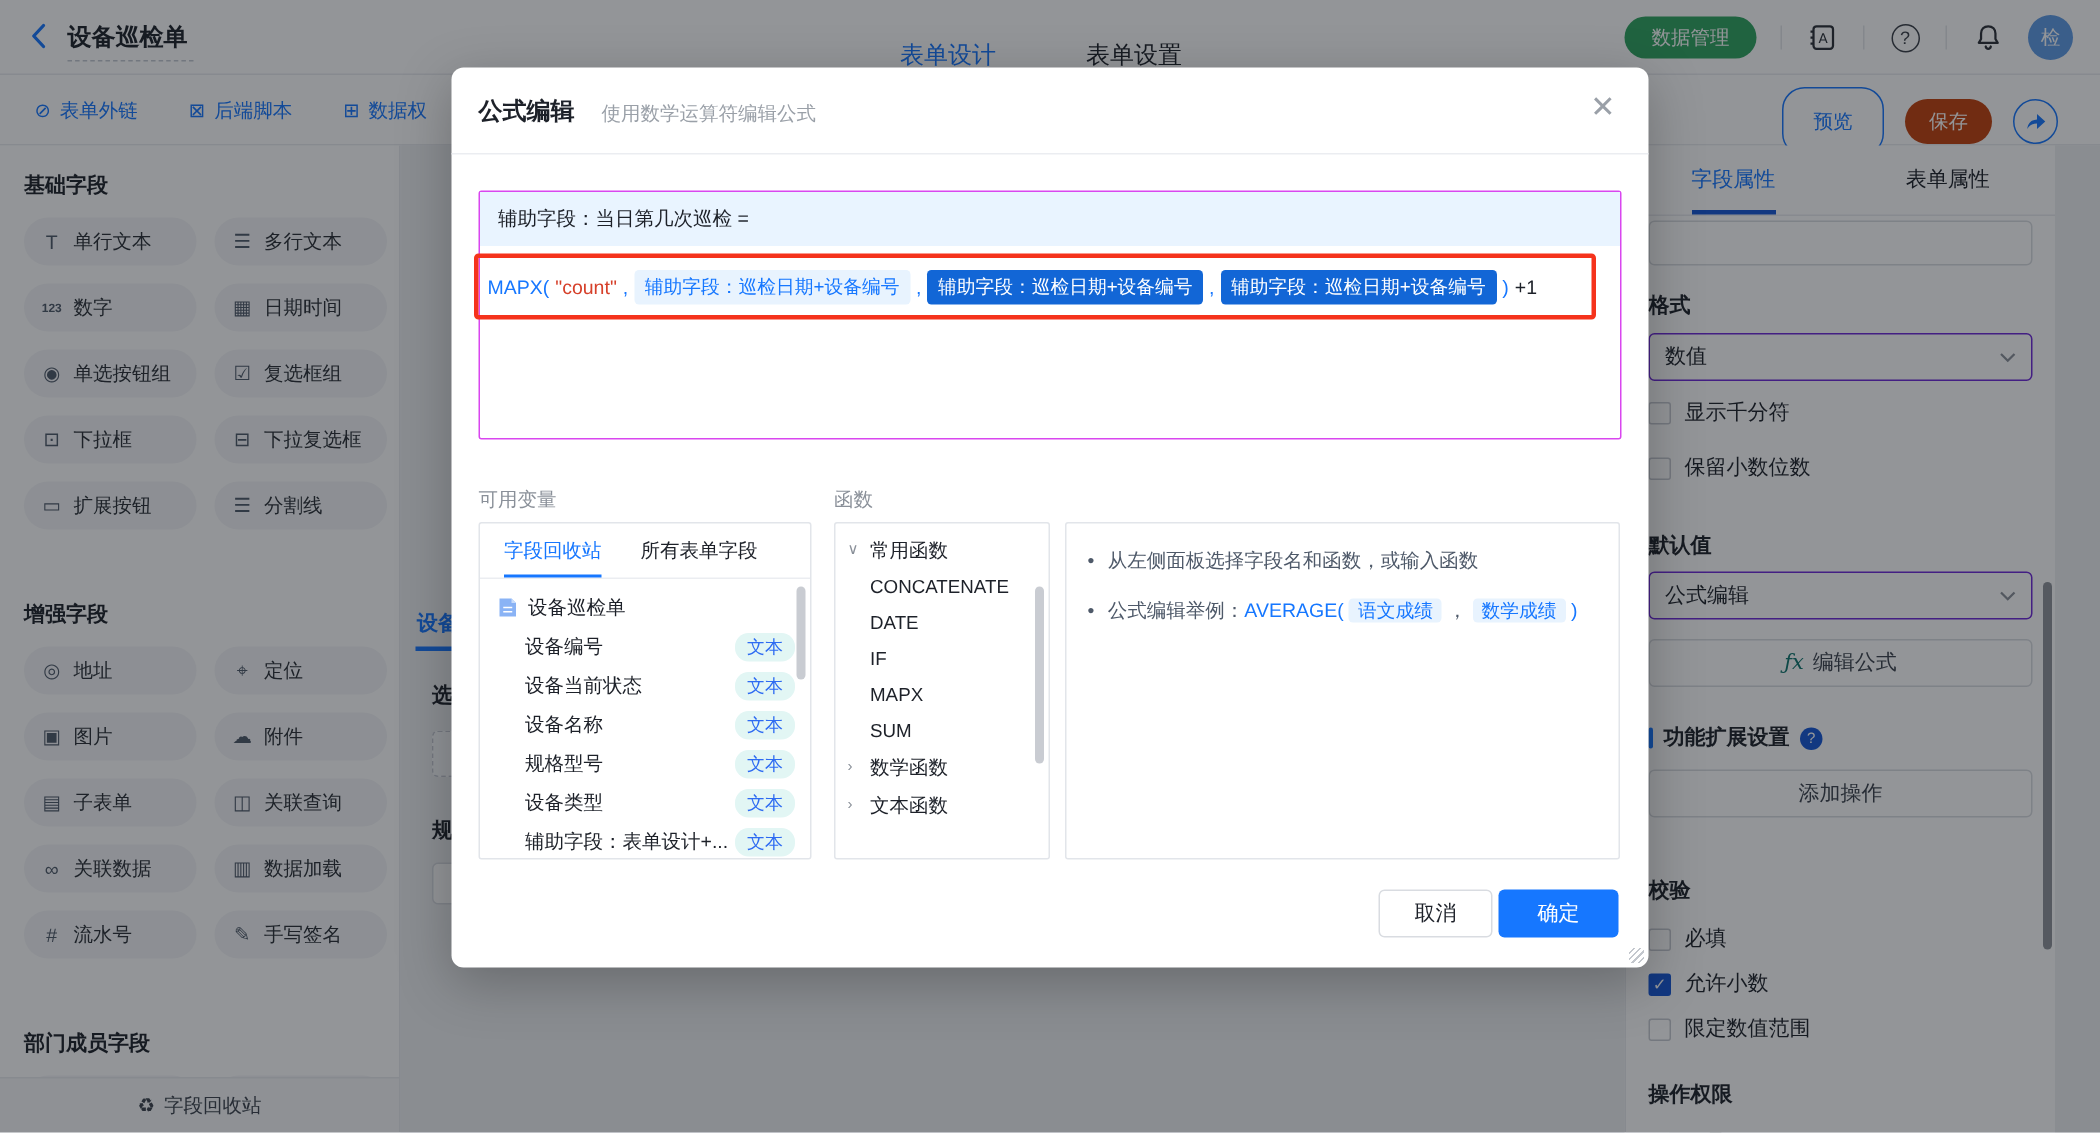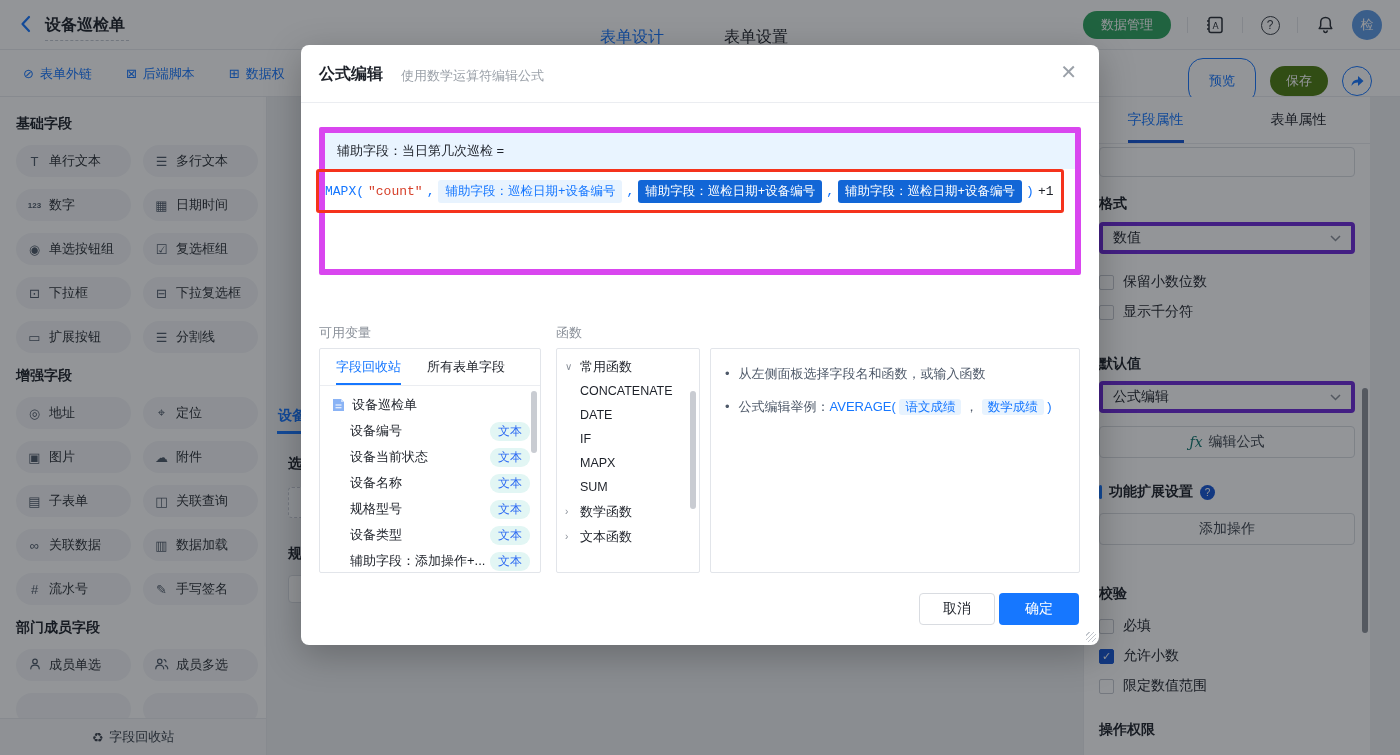--- a/index.html
+++ b/index.html
@@ -22,27 +22,27 @@
   .help-circle { width:19px; height:19px; border:1.5px solid #3a3f47; border-radius:50%; font-size:12px; display:flex; align-items:center; justify-content:center; }
   .avatar { width:30px; height:30px; border-radius:50%; background:#5e9be6; color:#fff; font-size:13px; display:flex; align-items:center; justify-content:center; cursor:pointer; }
 
   
   .sub-toolbar { position:absolute; left:0; top:50px; width:1400px; height:47px; background:#fff; border-bottom:1px solid #e9ebef; z-index:1; }
   .tb-left { position:absolute; left:23px; top:0; height:47px; display:flex; align-items:center; gap:34px; }
   .tb-item { display:flex; align-items:center; gap:6px; color:#1677ff; font-size:13px; cursor:pointer; white-space:nowrap; }
   .tb-ico { font-size:13px; }
   .tb-right { position:absolute; right:28px; top:8px; display:flex; align-items:center; gap:14px; }
   .btn-preview { width:68px; height:46px; border:1px solid #1677ff; color:#1677ff; background:#fff; border-radius:15px; font-size:13px; cursor:pointer; }
-  .btn-save { width:58px; height:30px; border:none; color:#fff; background:#4d7c0f; border-radius:15px; font-size:13px; cursor:pointer; }
+  .btn-save { width:58px; height:30px; border:none; color:#fff; background:#c2410c; border-radius:15px; font-size:13px; cursor:pointer; }
   .btn-share { width:30px; height:30px; border:1px solid #1677ff; background:#fff; border-radius:50%; display:flex; align-items:center; justify-content:center; cursor:pointer; }
 
   
   .sidebar { position:absolute; left:0; top:97px; width:267px; bottom:0; background:#fff; border-right:1px solid #e9ebef; padding:18px 0 0 16px; overflow:hidden; z-index:1; }
   .sec-title { font-size:14px; font-weight:bold; margin-bottom:12px; }
-  .sec-gap { margin-top:14px; }
+  .sec-gap { margin-top:48px; }
   .pill-grid { display:flex; flex-wrap:wrap; gap:12px 12px; width:244px; margin-bottom:0; }
   .pill { width:115px; height:32px; background:#f4f5f7; border-radius:16px; display:flex; align-items:center; gap:7px; padding-left:11px; font-size:13px; color:#2a2f36; cursor:pointer; white-space:nowrap; overflow:hidden; }
   .pill .p-ico { width:15px; text-align:center; color:#4e5969; font-size:13px; flex:none; }
   .p-ico.num { font-size:8px; font-weight:bold; letter-spacing:0; }
   .recycle-bar { position:absolute; left:0; bottom:0; width:266px; height:37px; background:#f7f8fa; border-top:1px solid #e9ebee; display:flex; align-items:center; justify-content:center; gap:6px; font-size:13px; color:#3c434d; cursor:pointer; }
 
   
   .canvas { position:absolute; left:267px; top:97px; width:846px; bottom:0; background:#eef0f3; z-index:1; overflow:hidden; }
   .cv-tab { position:absolute; left:11px; top:310px; color:#1677ff; font-size:14px; font-weight:bold; white-space:nowrap; }
   .cv-tabline { position:absolute; left:10px; top:334px; width:60px; height:3px; background:#1677ff; }
@@ -53,44 +53,44 @@
 
   
   .props { position:absolute; left:1083px; top:97px; width:287px; bottom:0; background:#fff; border-left:1px solid #e9ebef; z-index:1; overflow:hidden; }
   .props-tabs { height:47px; display:flex; border-bottom:1px solid #e9ebef; }
   .props-tab { flex:1; display:flex; align-items:center; justify-content:center; font-size:14px; cursor:pointer; position:relative; }
   .props-tab.active { color:#1677ff; }
   .props-tab.active:after { content:""; position:absolute; bottom:0; left:50%; transform:translateX(-50%); width:56px; height:3px; background:#1456d6; }
   .props-body { padding:0 15px; }
   .p-input { margin-top:3px; height:30px; border:1px solid #d9dce1; border-radius:4px; background:#fff; }
   .p-label { margin-top:18px; font-size:14px; font-weight:bold; }
-  .p-dd { margin-top:9px; height:32px; border:4px solid #6d28d9; border-radius:4px; display:flex; align-items:center; justify-content:space-between; padding:0 10px; font-size:14px; cursor:pointer; background:#fff; }
+  .p-dd { margin-top:9px; height:32px; border:1px solid #6d28d9; border-radius:4px; display:flex; align-items:center; justify-content:space-between; padding:0 10px; font-size:14px; cursor:pointer; background:#fff; }
   .cb-row { display:flex; align-items:center; gap:9px; font-size:14px; cursor:pointer; }
   .cb { width:15px; height:15px; border:1px solid #c6cad1; border-radius:2px; background:#fff; flex:none; }
   .cb.checked { background:#1456d6; border-color:#1456d6; color:#fff; font-size:11px; display:flex; align-items:center; justify-content:center; }
   .mt19 { margin-top:19px; } .mt12 { margin-top:12px; } .mt14 { margin-top:14px; }
   .p-btn { margin-top:13px; height:32px; border:1px solid #d9dce1; border-radius:4px; display:flex; align-items:center; justify-content:center; gap:6px; font-size:14px; color:#3c434d; cursor:pointer; background:#fff; }
   .ext-hd { margin-top:25px; display:flex; align-items:center; gap:7px; font-size:14px; font-weight:bold; }
   .blue-bar { width:3px; height:14px; background:#1677ff; border-radius:2px; }
   .q-circle { width:15px; height:15px; background:#1456d6; color:#fff; border-radius:50%; font-size:10px; font-weight:normal; display:flex; align-items:center; justify-content:center; cursor:pointer; }
   .fx { font-style:italic; font-family:"DejaVu Serif",serif; color:#0f766e; }
   .page-scroll { position:absolute; right:2px; top:291px; width:6px; height:245px; background:#8e939a; border-radius:3px; }
 
   
   .overlay { position:absolute; inset:0; background:rgba(15,19,26,0.45); z-index:10; }
 
   
   .modal { position:absolute; left:301px; top:45px; width:798px; height:600px; background:#fff; border-radius:8px; box-shadow:0 10px 36px rgba(0,0,0,0.25); z-index:20; }
   .m-header { position:absolute; left:0; top:0; width:100%; height:58px; border-bottom:1px solid #ebedf1; }
   .m-title { position:absolute; left:18px; top:19px; font-size:16px; font-weight:bold; }
   .m-sub { position:absolute; left:100px; top:22px; font-size:13px; color:#9aa0a8; }
   .m-close { position:absolute; right:22px; top:17px; font-size:20px; color:#9aa0a8; cursor:pointer; line-height:1; }
-  .editor { position:absolute; left:18px; top:82px; width:762px; height:148px; border:6px solid #d946ef; border-radius:2px; }
+  .editor { position:absolute; left:18px; top:82px; width:762px; height:166px; border:1px solid #d946ef; border-radius:2px; }
   .editor-band { height:36px; background:#e9f4ff; display:flex; align-items:center; padding-left:12px; font-size:13px; }
-  .formula-line { position:absolute; left:24px; top:128px; height:36px; display:flex; align-items:center; gap:4px; font-family:Liberation Mono, monospace; font-size:13px; white-space:nowrap; }
+  .formula-line { position:absolute; left:24px; top:128px; height:36px; display:flex; align-items:center; gap:4px; font-family:Liberation Sans, sans-serif; font-size:13px; white-space:nowrap; }
   .f-blue { color:#1677ff; } .f-str { color:#d6402a; } .f-plain { color:#1d2129; }
   .tok { padding:3px 7px; border-radius:3px; font-size:12.5px; cursor:pointer; }
   .tok.light { background:#e8f3fe; color:#1677ff; }
   .tok.sel { background:#1266d6; color:#fff; }
   .anno-box { position:absolute; left:15px; top:124px; width:748px; height:44px; border:3px solid #f5331c; border-radius:3px; pointer-events:none; z-index:5; }
   .col-label { position:absolute; top:279px; font-size:13px; color:#8a9099; }
   .panel { position:absolute; top:303px; height:225px; border:1px solid #e2e5ea; border-radius:2px; background:#fff; overflow:hidden; }
   .vars-panel { left:18px; width:222px; }
   .vars-tabs { height:37px; display:flex; align-items:center; gap:26px; padding-left:16px; border-bottom:1px solid #ebedf1; font-size:13px; }
   .v-tab { cursor:pointer; height:100%; display:flex; align-items:center; position:relative; }
@@ -321,27 +321,27 @@
     </div>
     <div class="props-body">
       <div class="p-input"></div>
       <div class="p-label">格式</div>
       <div class="p-dd">
         <span>数值</span>
         <svg width="11" height="7" viewBox="0 0 11 7">
             <polyline points="1,1 5.5,5.5 10,1" fill="none" stroke="#8a9099" stroke-width="1.5"></polyline>
           </svg>
       </div>
+      <div class="cb-row mt12">
+          <span class="cb"></span>
+          <span>显示千分符</span>
+        </div>
       <div class="cb-row mt19">
           <span class="cb"></span>
           <span>保留小数位数</span>
-        </div>
-      <div class="cb-row mt12">
-          <span class="cb"></span>
-          <span>显示千分符</span>
         </div>
 
       <div class="p-label" style="margin-top:34px;">默认值</div>
       <div class="p-dd" style="margin-top:8px;">
         <span>公式编辑</span>
         <svg width="11" height="7" viewBox="0 0 11 7">
             <polyline points="1,1 5.5,5.5 10,1" fill="none" stroke="#8a9099" stroke-width="1.5"></polyline>
           </svg>
       </div>
       <div class="p-btn">
@@ -439,21 +439,21 @@
           </div>
         <div class="tree-row">
             <span class="fname">规格型号</span>
             <span class="badge">文本</span>
           </div>
         <div class="tree-row">
             <span class="fname">设备类型</span>
             <span class="badge">文本</span>
           </div>
         <div class="tree-row">
-            <span class="fname">辅助字段：添加操作+...</span>
+            <span class="fname">辅助字段：表单设计+...</span>
             <span class="badge">文本</span>
           </div>
       </div>
       <div class="v-scroll"></div>
     </div>
 
     <div class="panel fns-panel">
       <div class="fn-tree">
         <div class="fn-group">
             <span class="fn-caret">∨</span>

